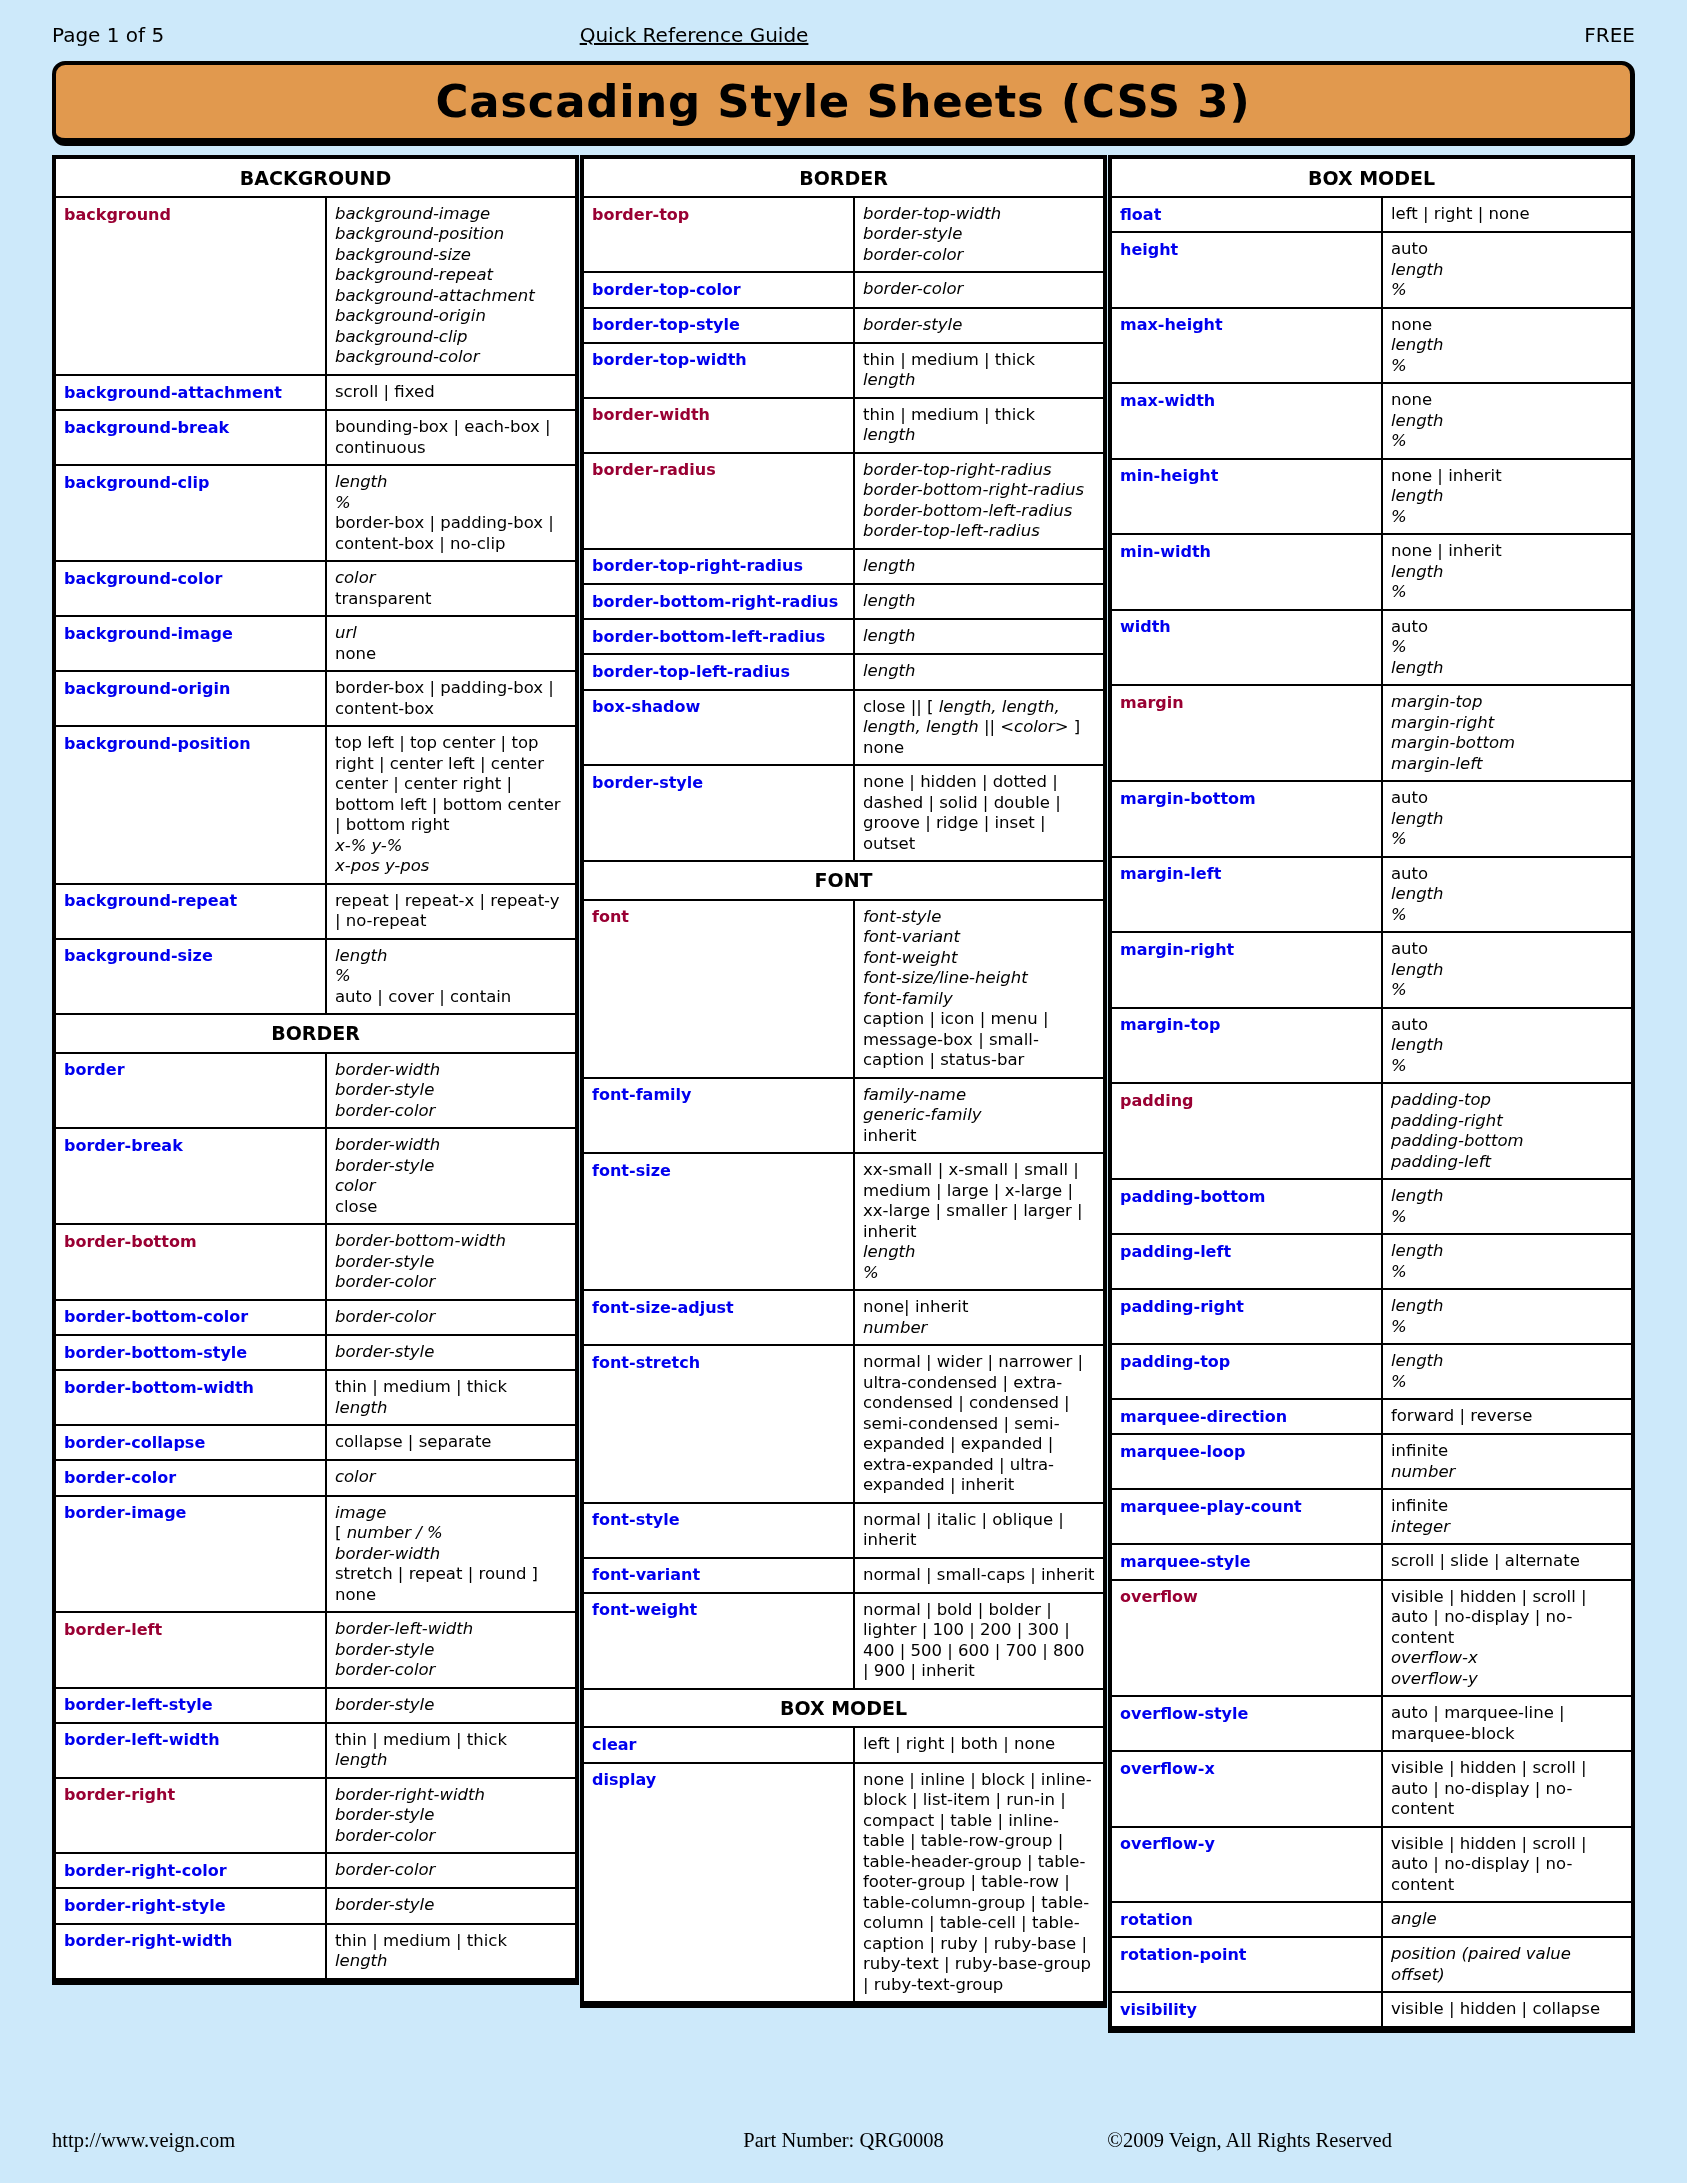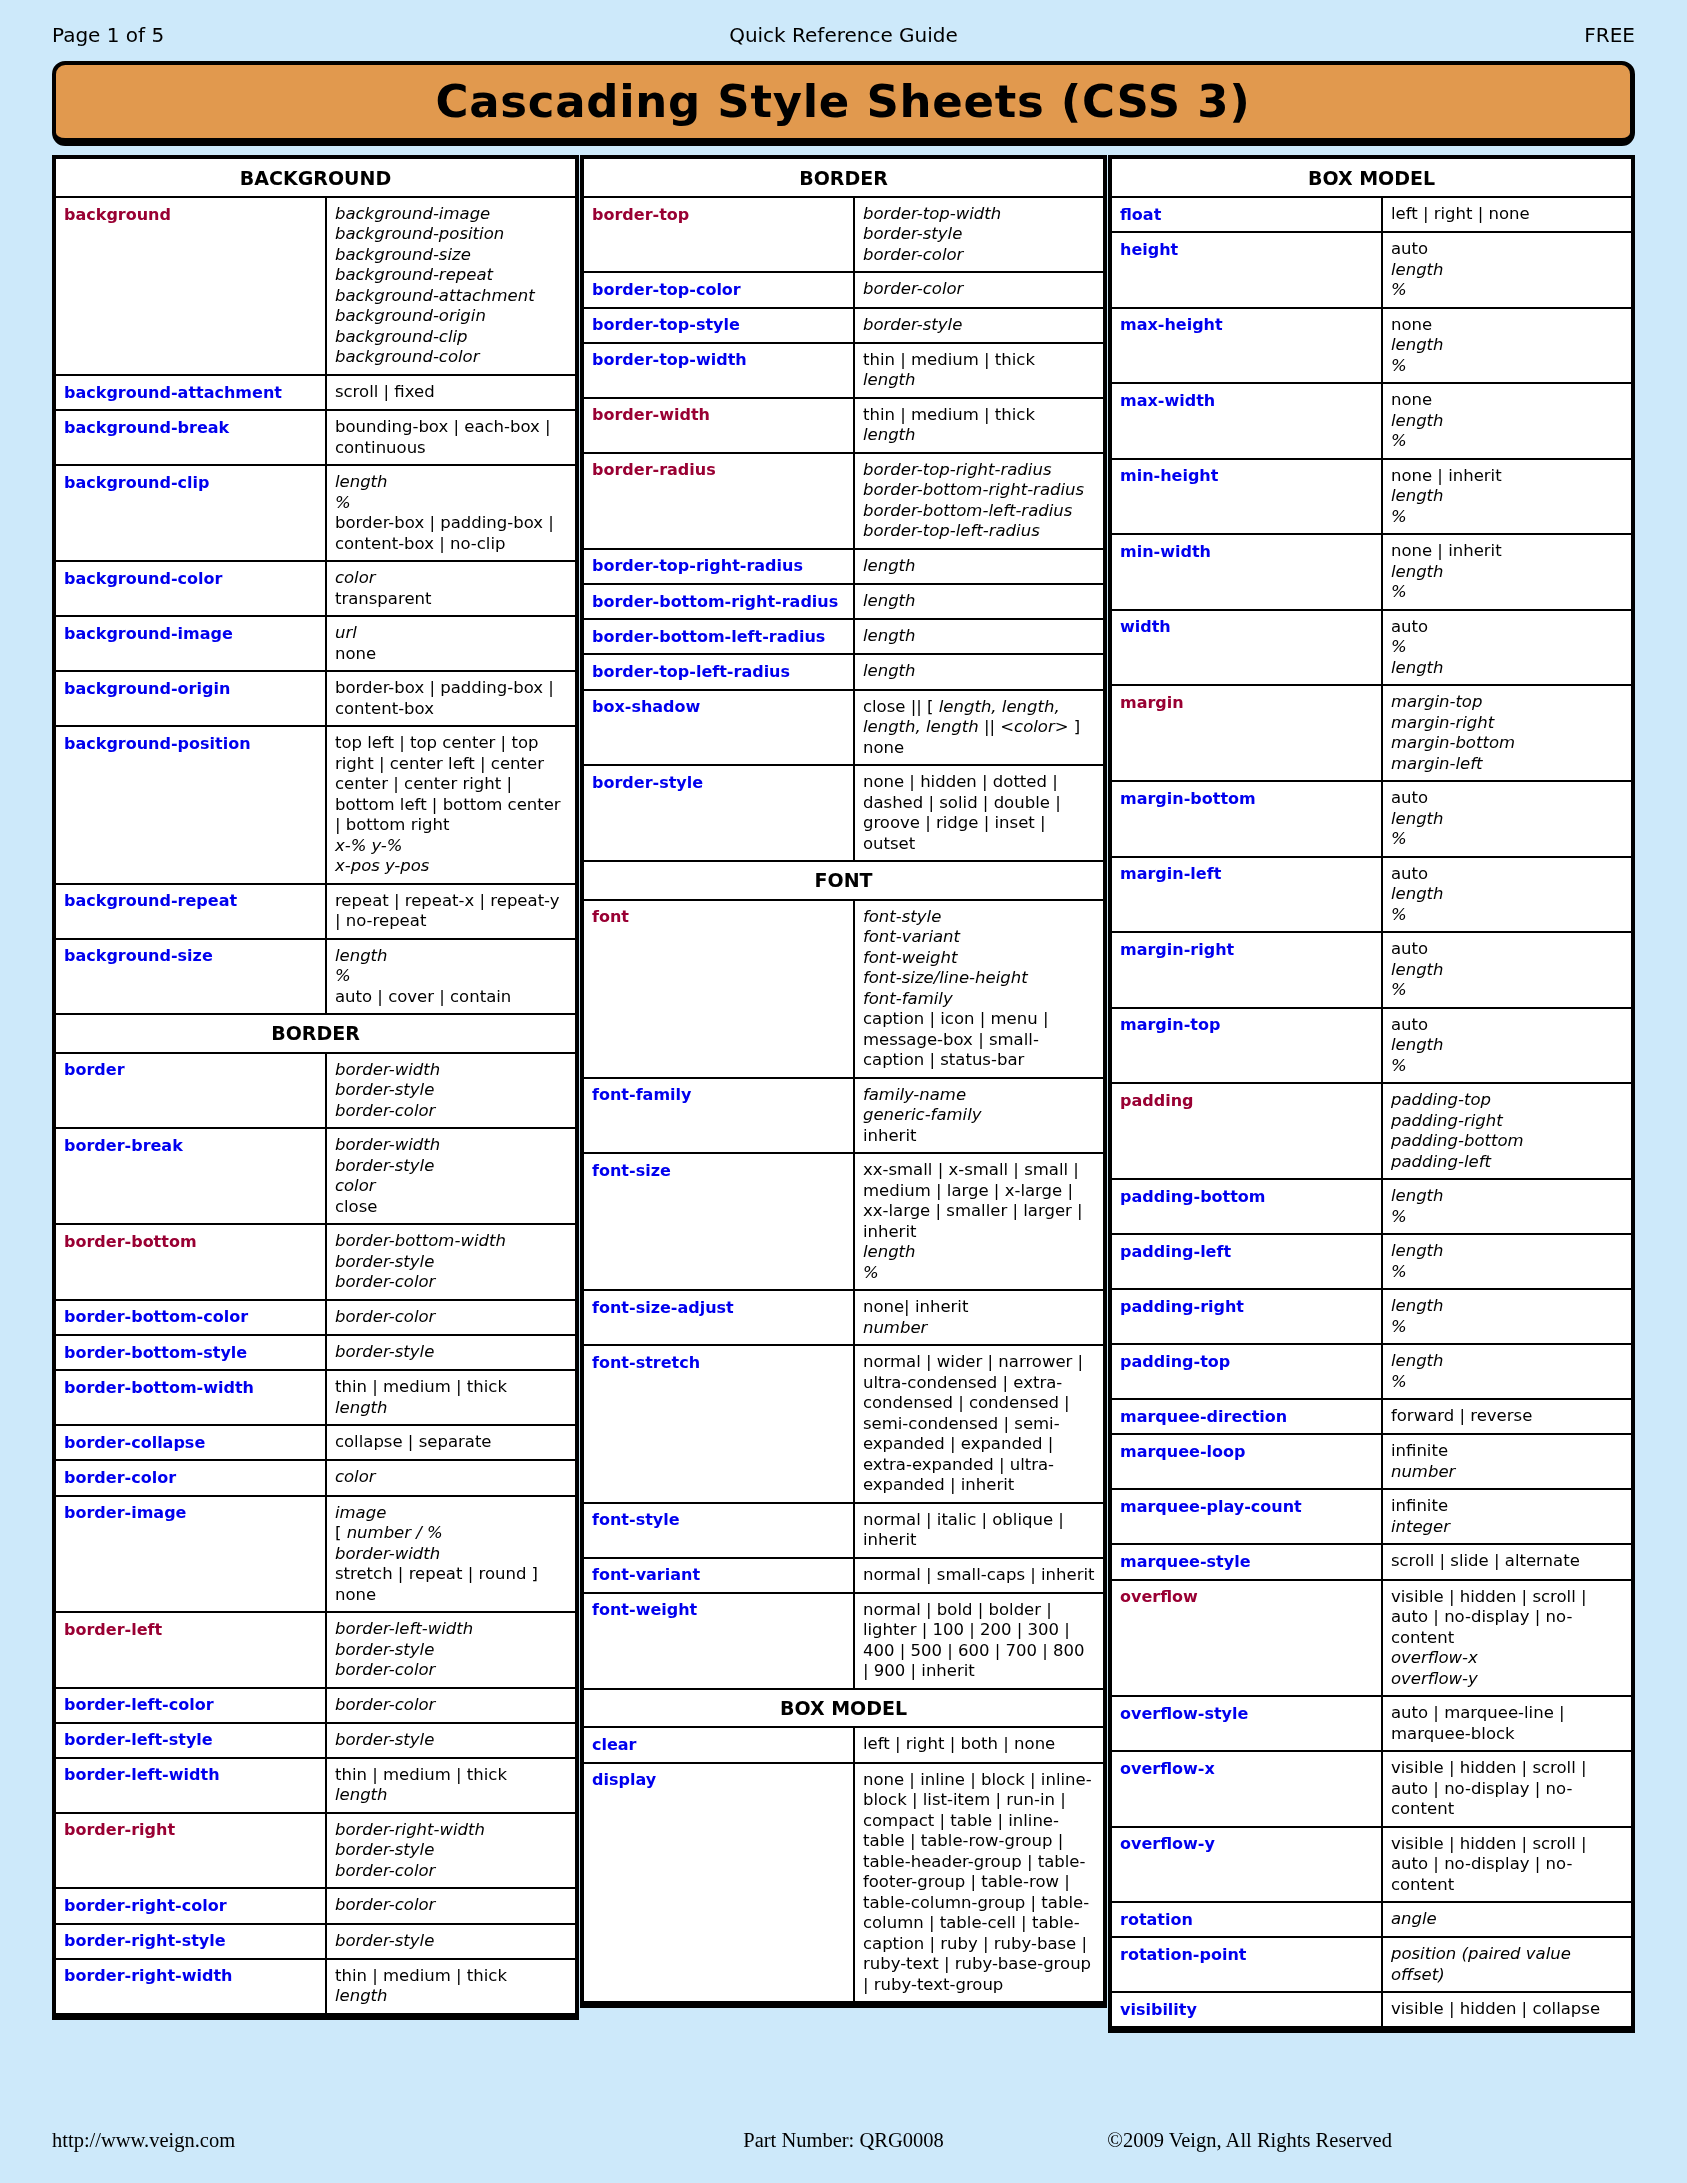--- a/index.html
+++ b/index.html
@@ -6,21 +6,21 @@
   body{
     width:1687px;height:2183px;
     background:#CDE9FA;
     font-family:"DejaVu Sans","Liberation Sans",sans-serif;
     color:#000;
     position:relative;
     overflow:hidden;
   }
   .top-header{display:flex;padding:22.5px 52px 0 52px;font-size:20px;}
   .top-header .seg{flex:1;}
-  .top-header .seg.c{text-align:center;}
+  .top-header .seg.c{text-decoration:underline;}
   .top-header .seg.r{text-align:right;}
   .banner{
     margin:14.6px 52px 0 52px;height:73px;
     background:#E1994E;
     border:4px solid #000;border-bottom-width:8px;border-right-width:5.3px;
     border-radius:13.2px;
     display:flex;align-items:center;justify-content:center;
     font-size:45px;font-weight:bold;letter-spacing:0.7px;
   }
   .columns{display:flex;gap:1px;margin:9.3px 52px 0 52px;align-items:flex-start;}
@@ -211,26 +211,20 @@
           </tr>
           <tr>
             <td class="prop red">border-left</td>
             <td class="val">
               <div class="line"><span class="it">border-left-width</span></div>
               <div class="line"><span class="it">border-style</span></div>
               <div class="line"><span class="it">border-color</span></div>
             </td>
           </tr>
           <tr>
-            <td class="prop blue">border-left-color</td>
-            <td class="val">
-              <div class="line"><span class="it">border-color</span></div>
-            </td>
-          </tr>
-          <tr>
             <td class="prop blue">border-left-style</td>
             <td class="val">
               <div class="line"><span class="it">border-style</span></div>
             </td>
           </tr>
           <tr>
             <td class="prop blue">border-left-width</td>
             <td class="val">
               <div class="line"><span>thin | medium | thick</span></div>
               <div class="line"><span class="it">length</span></div>

